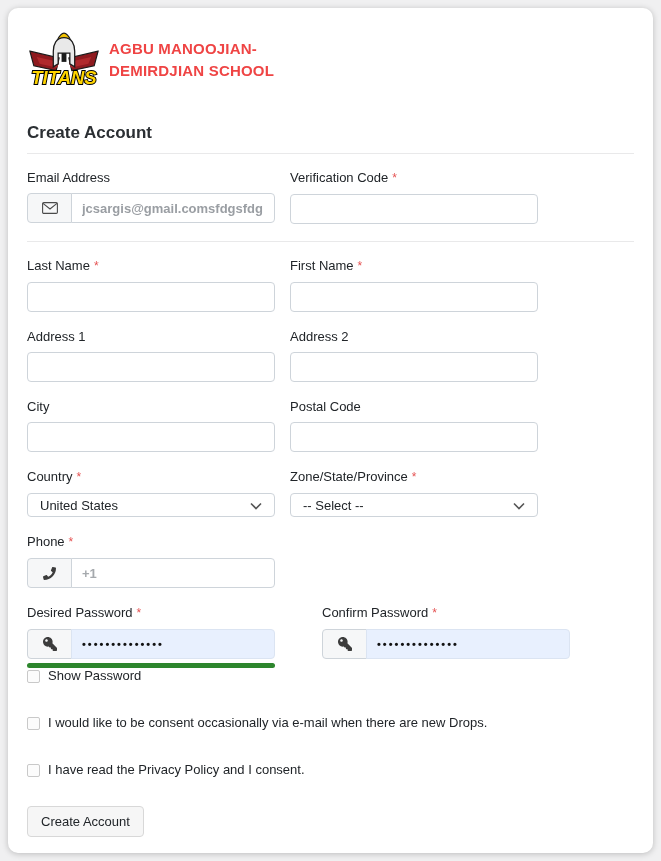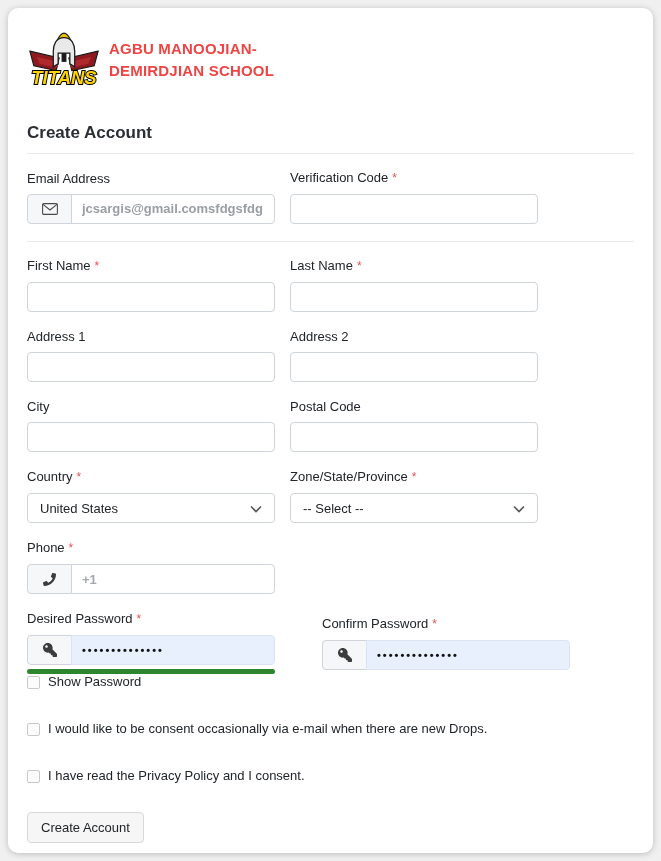--- a/index.html
+++ b/index.html
@@ -24,21 +24,21 @@
   
   h1.page-title{
     font-size:17px;font-weight:bold;color:#2b2f33;
     margin:29px 0 0 0;line-height:22px;
   }
   hr.divider{
     border:none;border-top:1px solid #e9e9ea;height:0;
     margin:9px 0 0 0;
   }
   
-  .form-row{display:flex;gap:15px;margin:16px 0 17px 0;align-items:center;}
+  .form-row{display:flex;gap:15px;margin:16px 0 17px 0;}
   .col{width:248px;flex:0 0 248px;}
   label.f-label{
     display:block;font-size:13px;color:#212529;margin-bottom:8px;line-height:15px;
   }
   .req{color:#e55353;margin-left:4px;font-size:12px;}
   .fc{
     box-sizing:border-box;width:100%;height:30px;
     border:1px solid #ced4da;border-radius:4px;
     padding:0 10px;font-size:13px;color:#212529;
     font-family:"Liberation Sans","DejaVu Sans",sans-serif;
@@ -56,21 +56,21 @@
   }
   .input-group .fc{border-radius:0 4px 4px 0;margin-left:-1px;flex:1 1 auto;width:auto;font-weight:bold;}
   
   .pw .fc{
     background:#e8f0fe;border-color:#dbe4f2;
     font-weight:bold;letter-spacing:2px;font-size:11px;color:#111;
   }
   .strength-bar{height:5px;border-radius:3px;background:#2d862d;margin-top:4px;}
   
   .select{
-    box-sizing:border-box;width:100%;height:30px;
+    box-sizing:border-box;width:100%;height:24px;
     border:1px solid #ced4da;border-radius:4px;background:#fff;
     display:flex;align-items:center;justify-content:space-between;
     padding:0 12px;font-size:13px;color:#212529;cursor:pointer;
   }
   
   .check-row{display:flex;align-items:center;gap:8px;margin-bottom:31px;}
   .checkbox{
     box-sizing:border-box;width:13px;height:13px;flex:0 0 13px;
     border:1px solid #c9c9c9;border-radius:2px;background:#fcfcfc;
   }
@@ -140,27 +140,27 @@
       <input class="fc" type="text" value="" style="">
     </div>
   </div>
 
   <hr class="divider">
 
   
   <div class="form-row">
     <div class="col">
       <label class="f-label">
+        <span>Last Name</span><span class="req">*</span>
+      </label>
+      <input class="fc" type="text" value="" style="">
+    </div>
+    <div class="col">
+      <label class="f-label">
         <span>First Name</span><span class="req">*</span>
-      </label>
-      <input class="fc" type="text" value="" style="">
-    </div>
-    <div class="col">
-      <label class="f-label">
-        <span>Last Name</span><span class="req">*</span>
       </label>
       <input class="fc" type="text" value="" style="">
     </div>
   </div>
 
   
   <div class="form-row">
     <div class="col">
       <label class="f-label">
         <span>Address 1</span>

